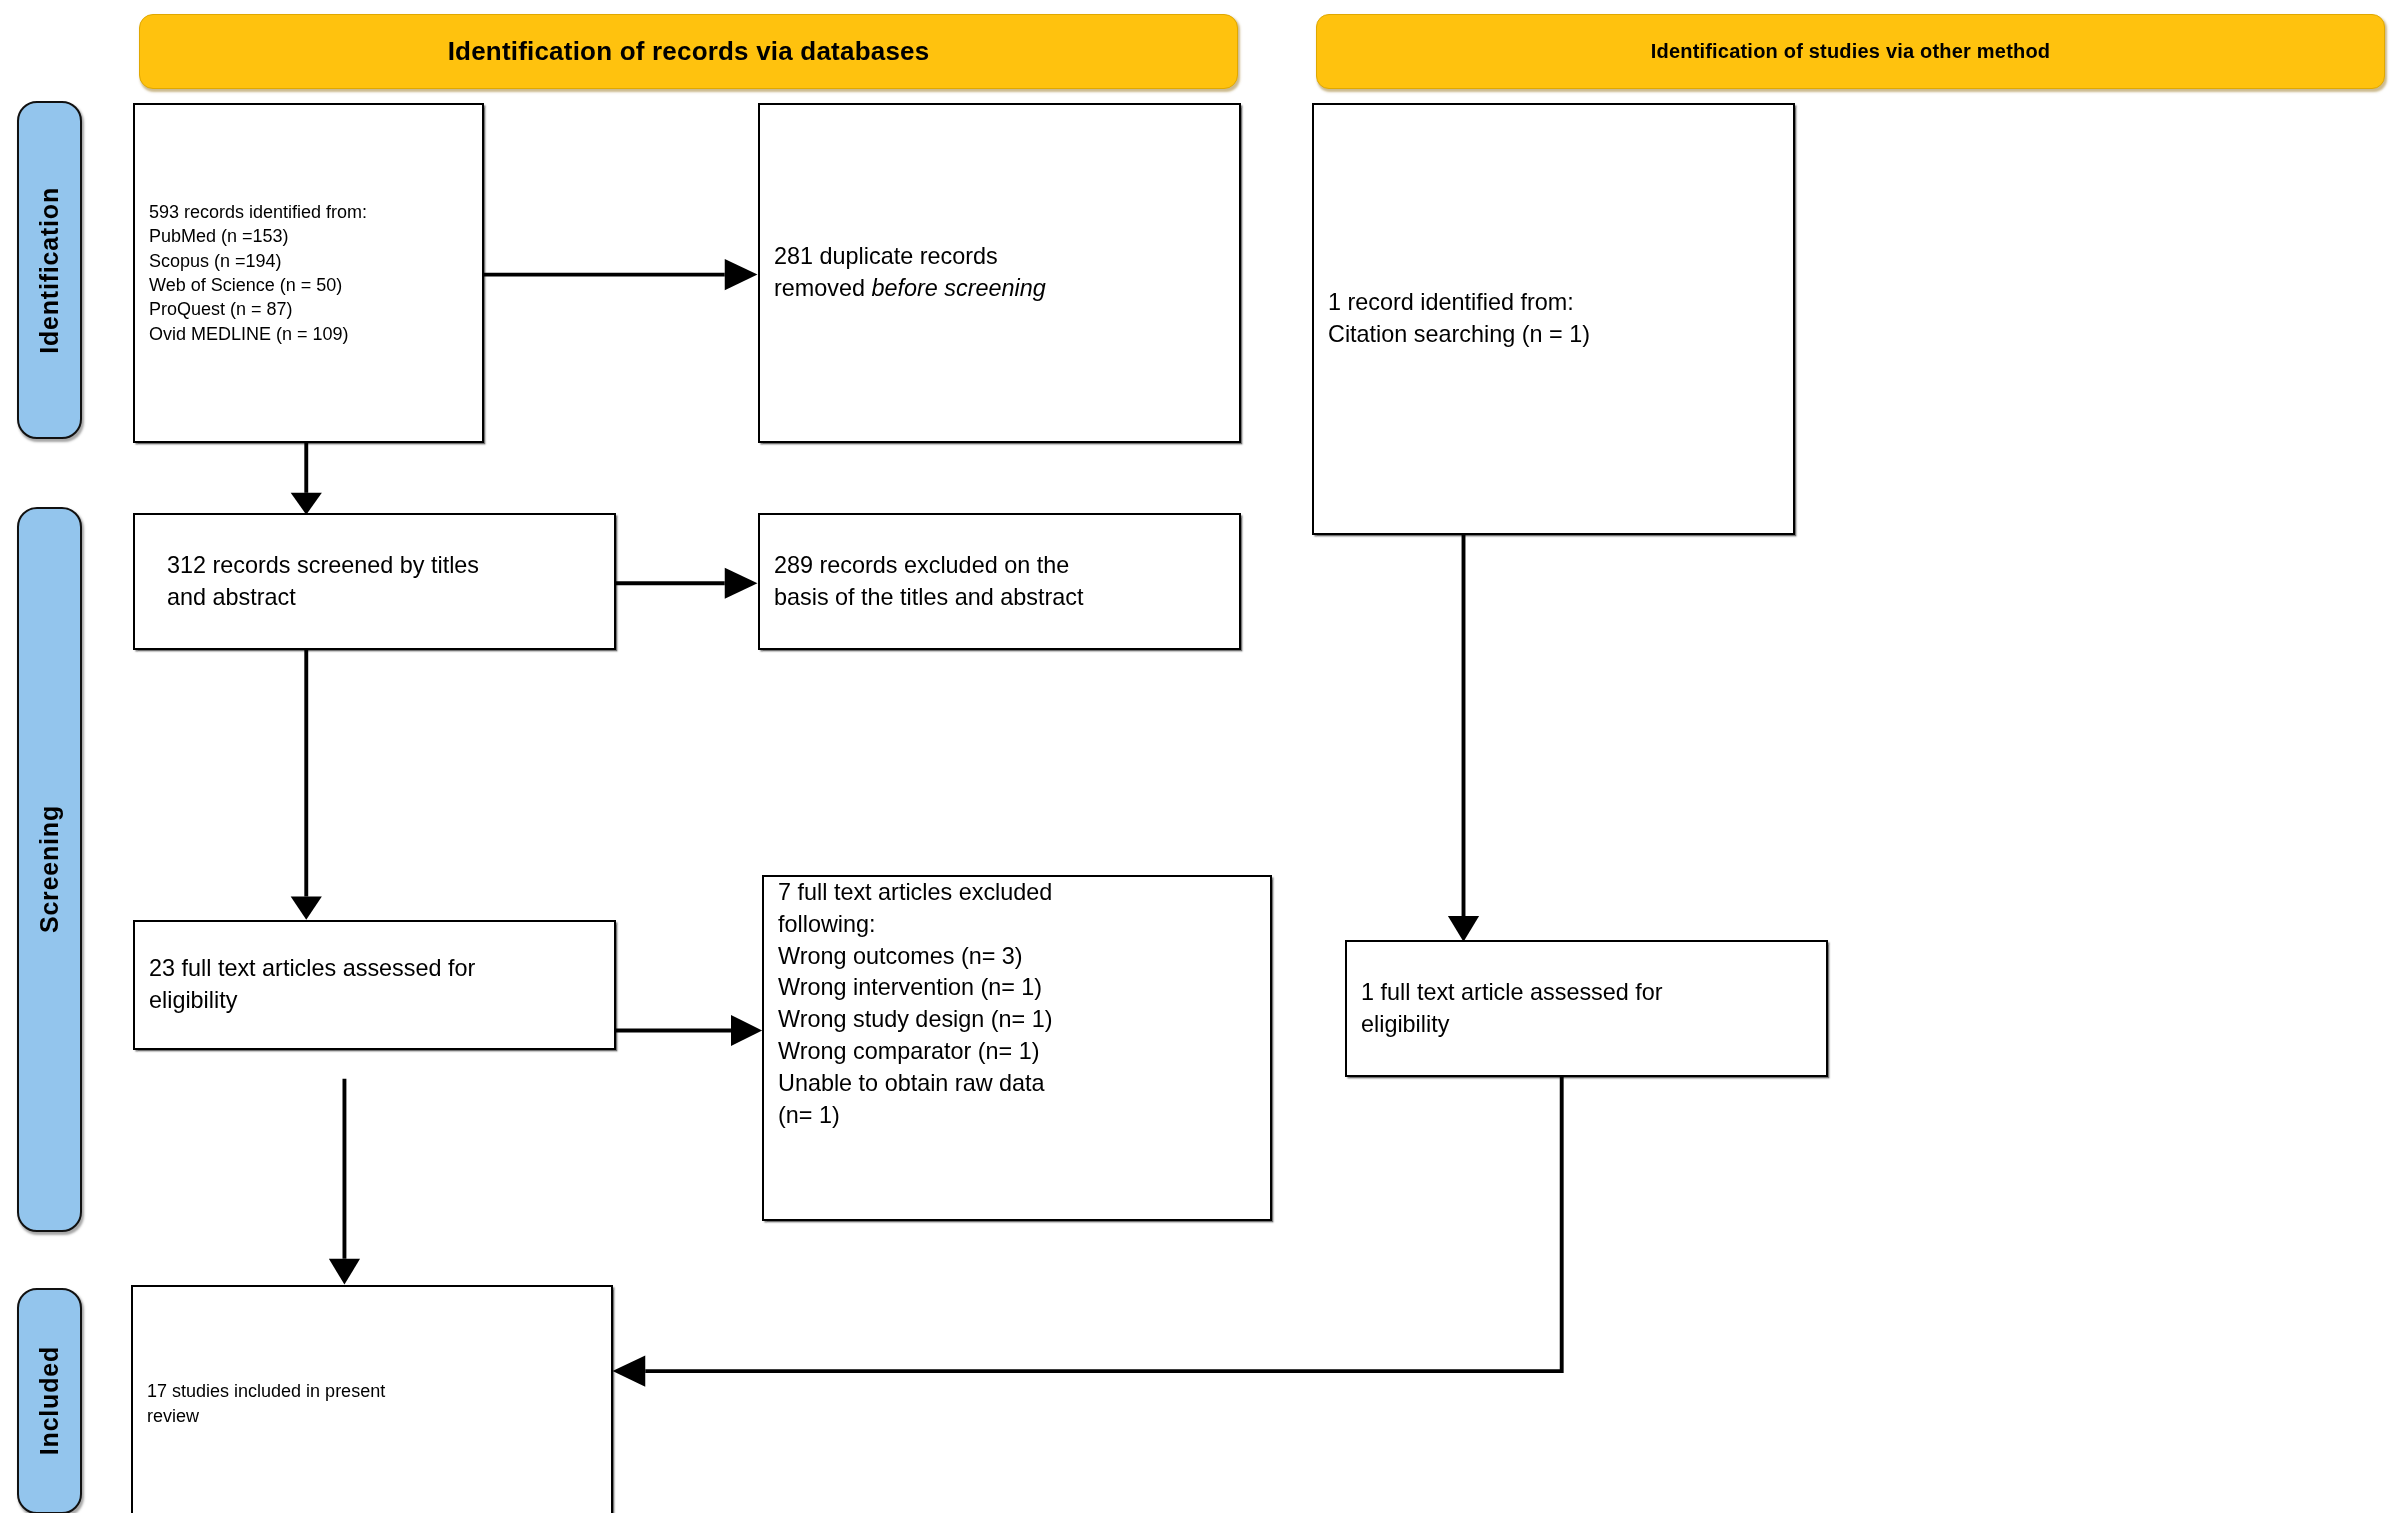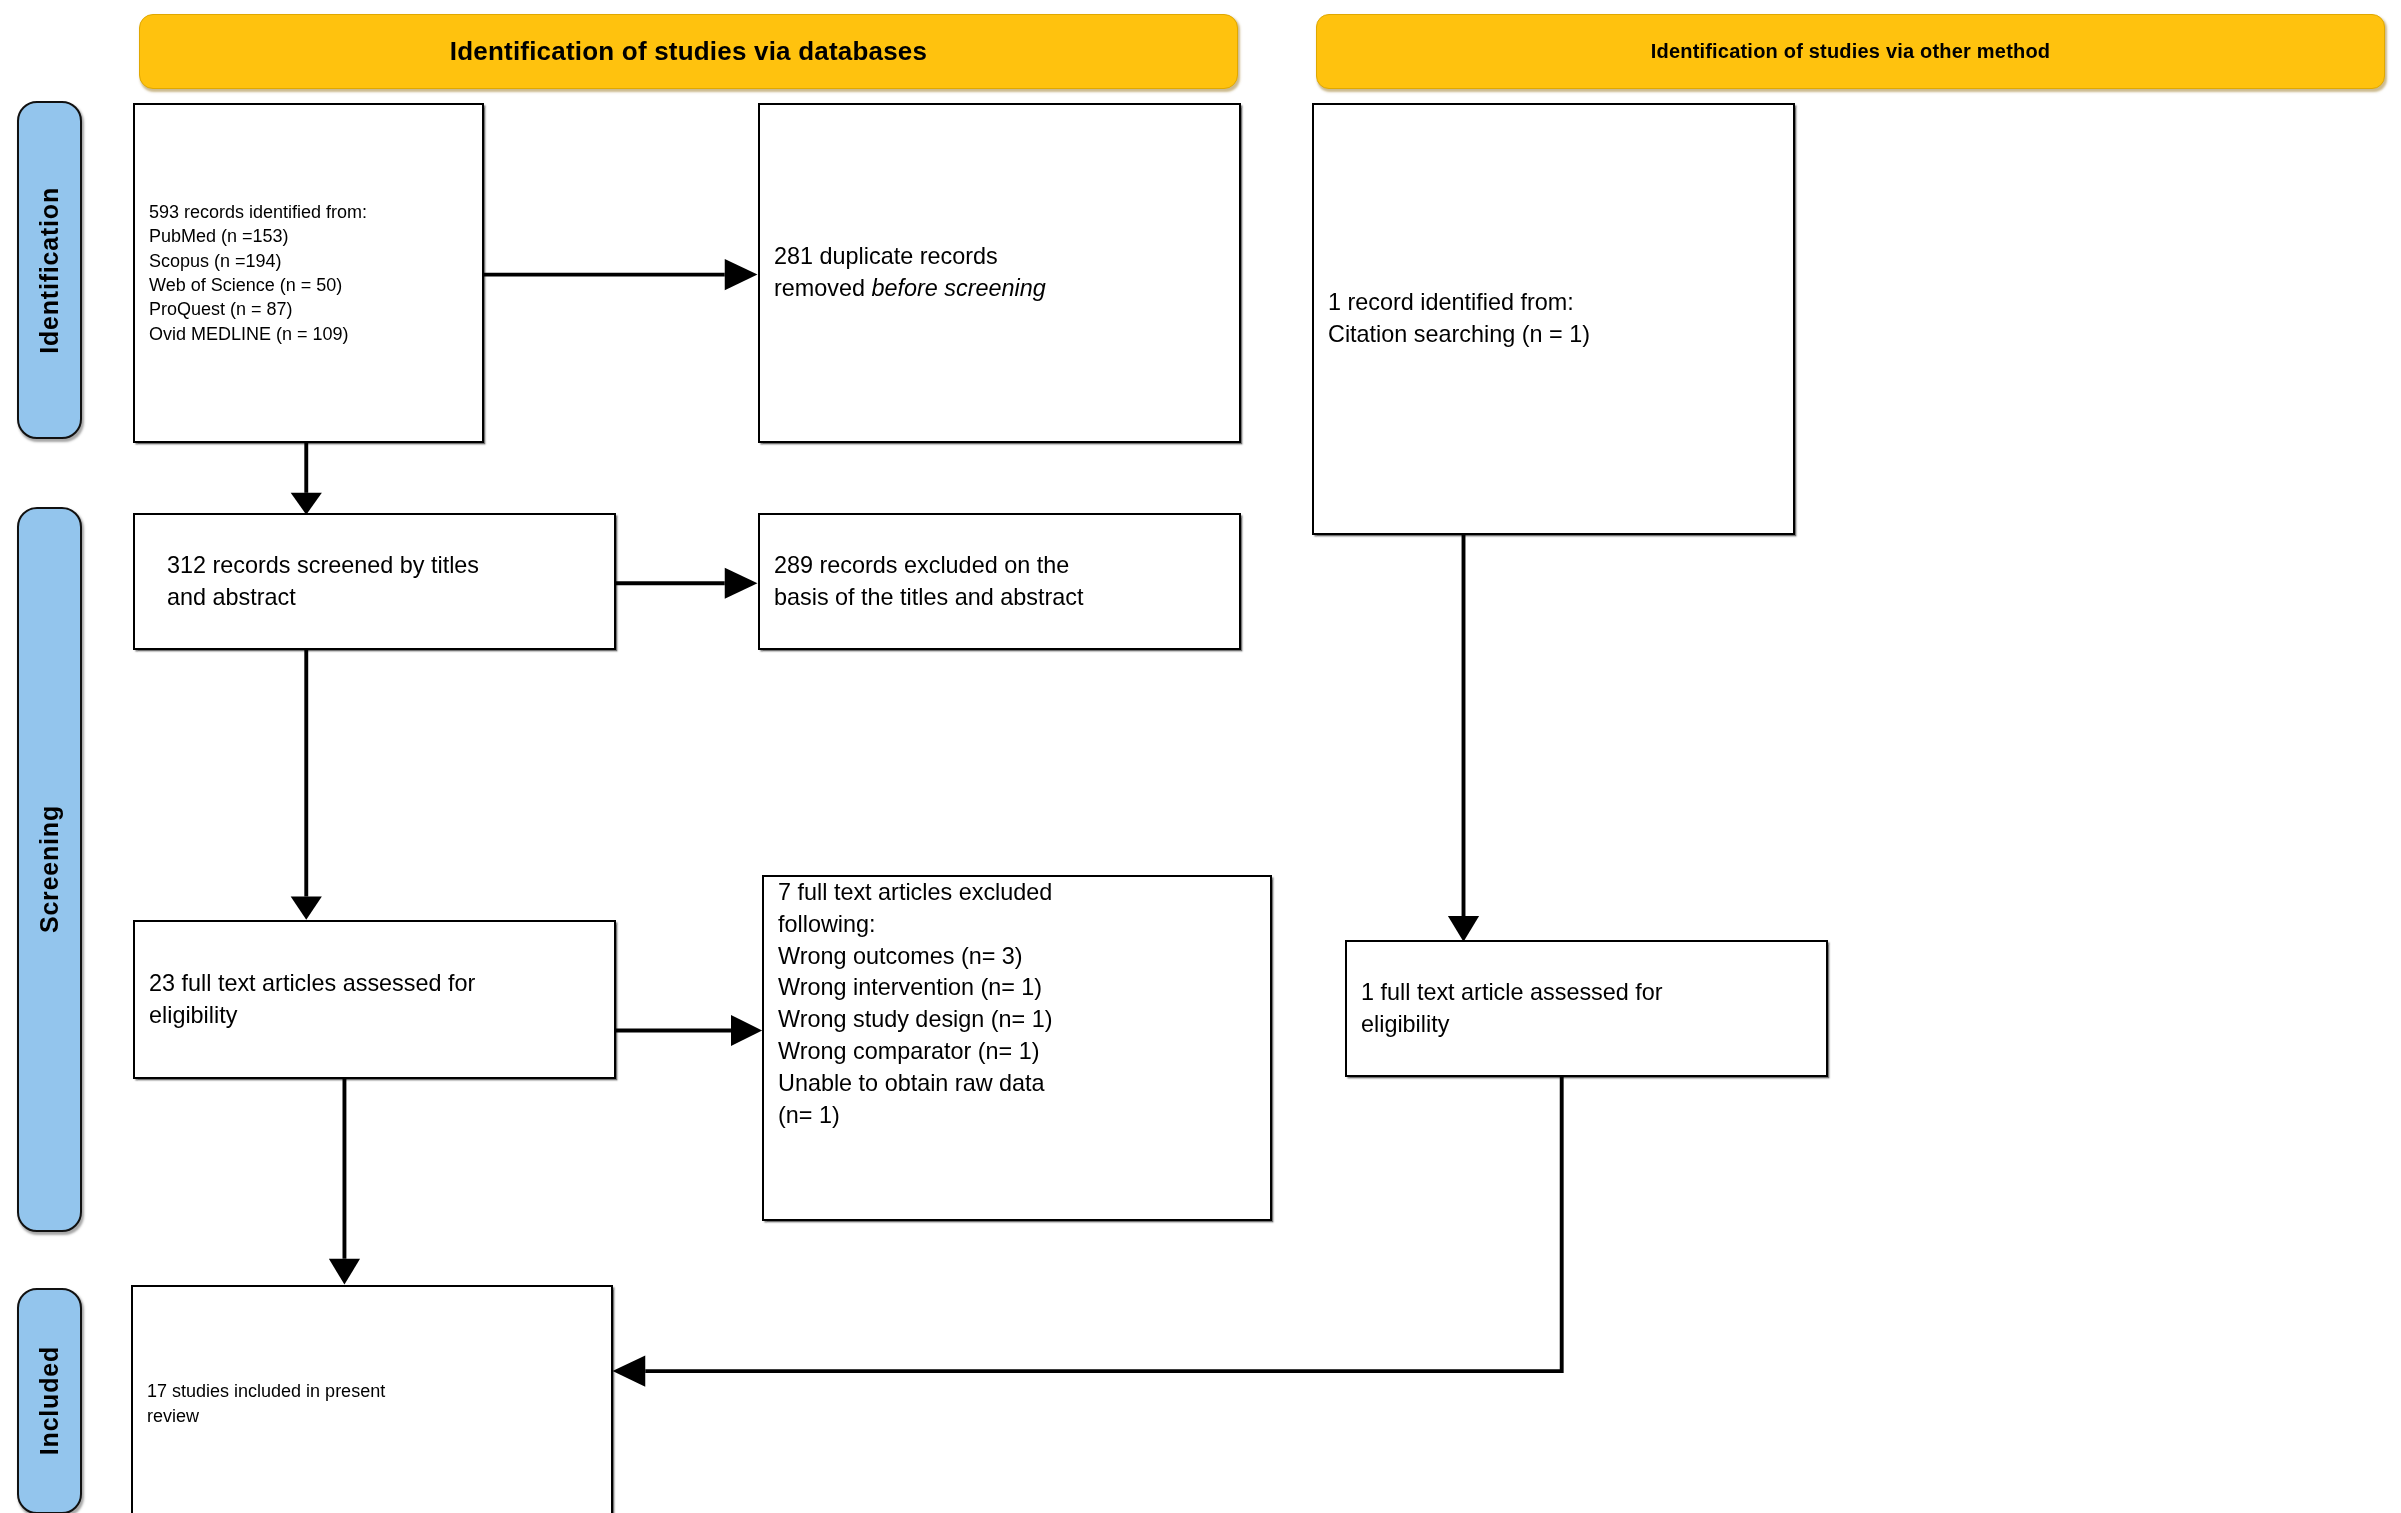--- a/index.html
+++ b/index.html
@@ -136,21 +136,21 @@
       <polygon points="1858,1175 1898,1175 1878,1208"></polygon>
     </g>
 
     <g>
       <polyline points="2004,1380 2004,1759 828,1759" stroke-width="5"></polyline>
       <polygon points="828,1739 786,1759 828,1779"></polygon>
     </g>
   </svg>
 
   <div class="banner" style="left:139px; top:14px; width:1099px; height:75px; font-size:26px;">
-    <span>Identification of studies via databases</span>
+    <span>Identification of records via databases</span>
   </div>
 
   <div class="banner" style="left:1316px; top:14px; width:1069px; height:75px; font-size:20px;border-radius:13px;">
     <span>Identification of studies via other method</span>
   </div>
 
   <div class="stage-label" style="left:17px; top:101px; width:65px; height:338px;">
     <span style="font-size:25px;">Identification</span>
   </div>
 
@@ -184,21 +184,21 @@
   <div class="node" style="left:133px; top:513px; width:483px; height:137px;">
     <div class="node-text" style="font-size:23.4px;padding-left:32px;">312 records screened by titles
 and abstract</div>
   </div>
 
   <div class="node" style="left:758px; top:513px; width:483px; height:137px;">
     <div class="node-text" style="font-size:23.4px;">289 records excluded on the
 basis of the titles and abstract</div>
   </div>
 
-  <div class="node" style="left:133px; top:920px; width:483px; height:159px;">
+  <div class="node" style="left:133px; top:920px; width:483px; height:130px;">
     <div class="node-text" style="font-size:23.4px;">23 full text articles assessed for
 eligibility</div>
   </div>
 
   <div class="node align-top" style="left:762px; top:875px; width:510px; height:346px;">
     <div class="node-text" style="font-size:23.4px; ">7 full text articles excluded
 following:
 Wrong outcomes (n= 3)
 Wrong intervention (n= 1)
 Wrong study design (n= 1)

